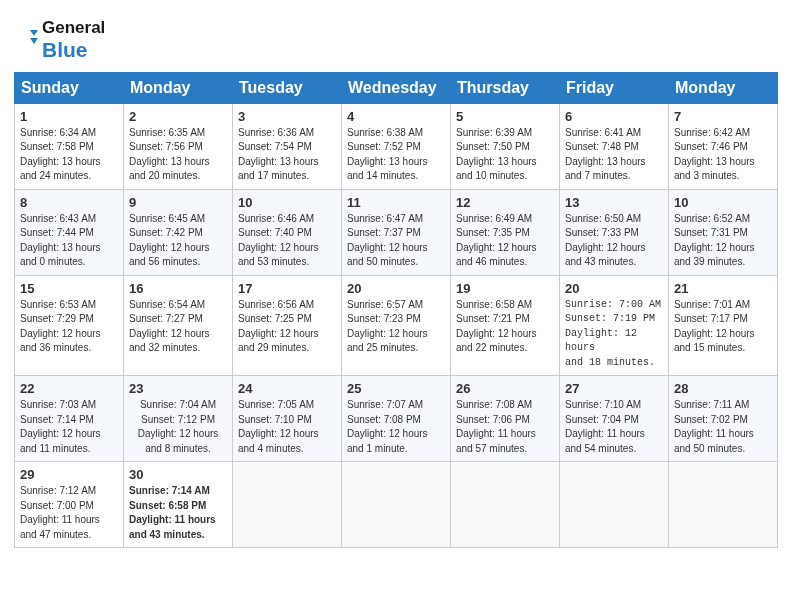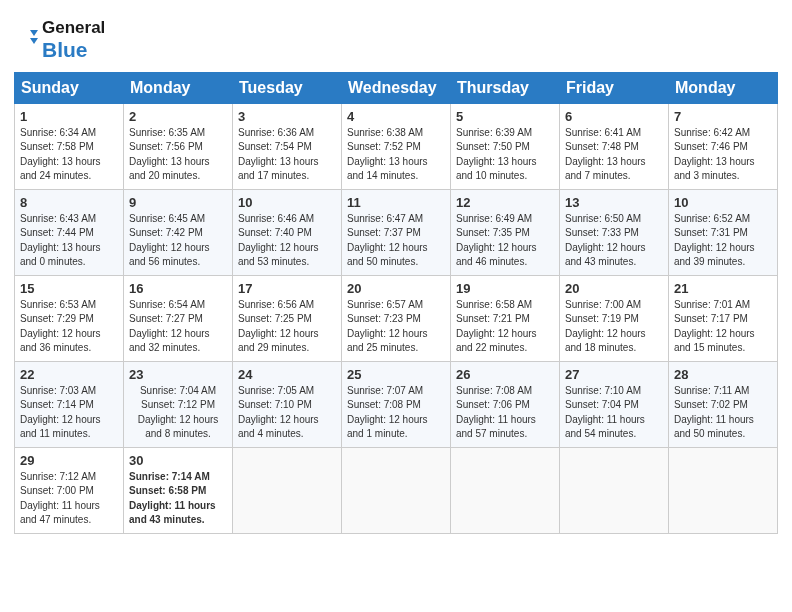--- a/index.html
+++ b/index.html
@@ -245,21 +245,21 @@
         </td>
         <td>
           <span class="day-num">19</span>
           <div class="day-info" style="white-space: pre-line;">Sunrise: 6:58 AM
 Sunset: 7:21 PM
 Daylight: 12 hours
 and 22 minutes.</div>
         </td>
         <td>
           <span class="day-num">20</span>
-          <div class="day-info" style="white-space: pre-line;">Sunrise: 7:00 AM
+          <div class="day-info" style="white-space: pre-line; font-family: Liberation Mono, monospace;">Sunrise: 7:00 AM
 Sunset: 7:19 PM
 Daylight: 12 hours
 and 18 minutes.</div>
         </td>
         <td>
           <span class="day-num">21</span>
           <div class="day-info" style="white-space: pre-line;">Sunrise: 7:01 AM
 Sunset: 7:17 PM
 Daylight: 12 hours
 and 15 minutes.</div>

